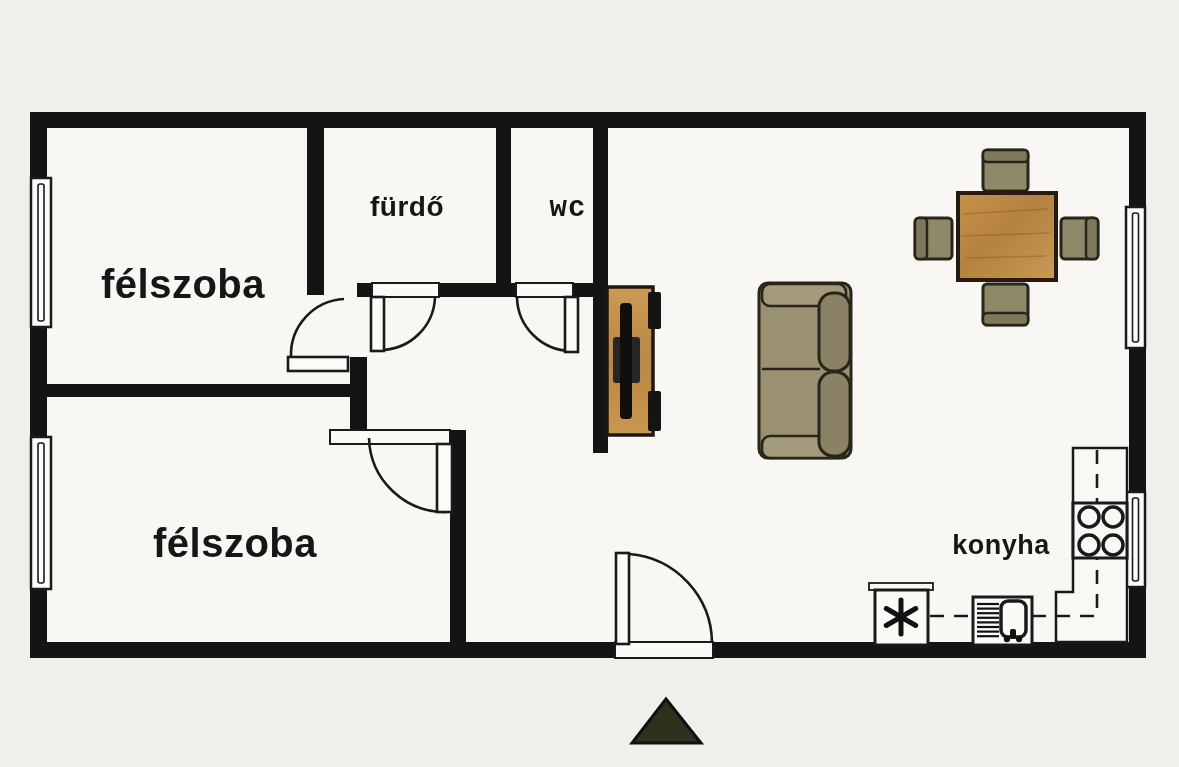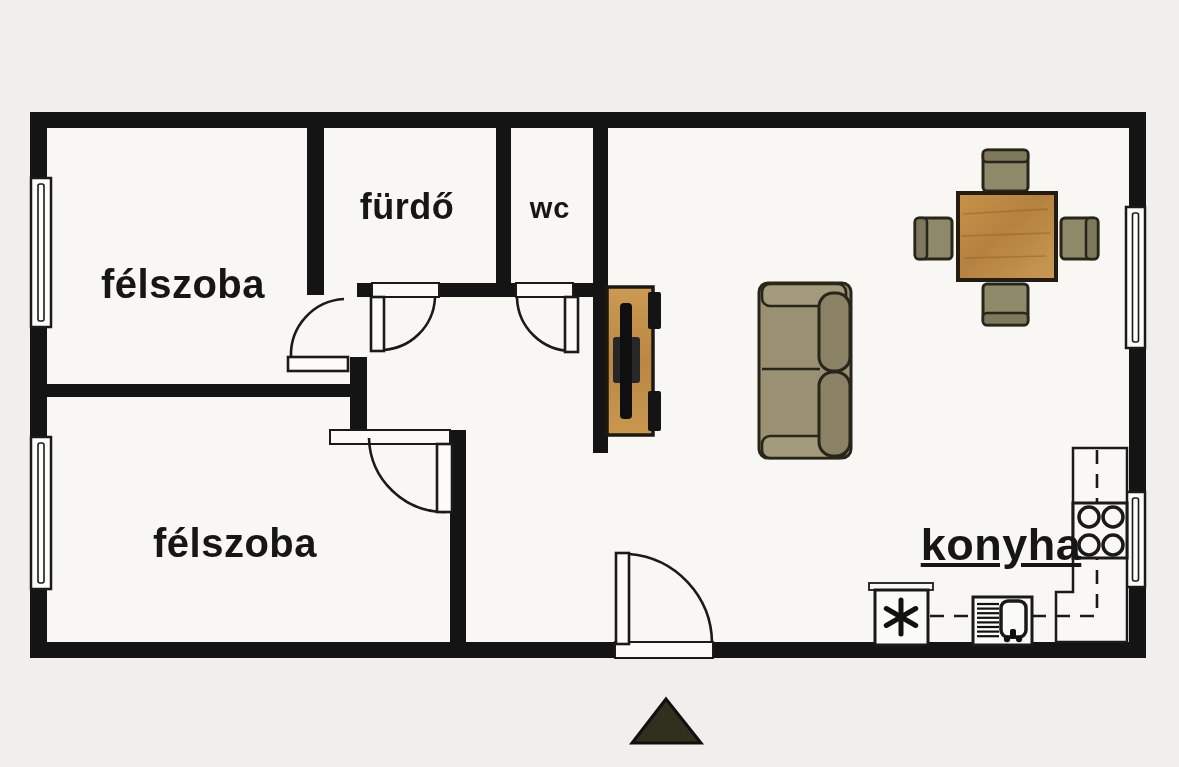--- a/index.html
+++ b/index.html
@@ -7,23 +7,23 @@
     position:relative;width:1179px;height:767px;overflow:hidden;
     background:#f0efeb;
     font-family:"Liberation Sans", sans-serif;
   }
   #plan-svg{position:absolute;left:0;top:0;width:1179px;height:767px;}
   .room-label{
     position:absolute;transform:translate(-50%,-50%);
     font-weight:bold;color:#161616;letter-spacing:.5px;white-space:nowrap;
   }
   .lbl-lg{font-size:40px;}
-  .lbl-md{font-size:36px;}
+  .lbl-md{font-size:28px;}
   .lbl-wc{font-size:29px;letter-spacing:1px;}
-  .lbl-konyha{font-size:45px;text-decoration:underline;}
+  .lbl-konyha{font-size:27px;}
 </style>
 </head>
 <body>
 
 <div id="stage">
   <svg id="plan-svg" viewBox="0 0 1179 767">
     <defs>
       <linearGradient id="woodTable" x1="0" y1="0" x2="1" y2="1">
         <stop offset="0" stop-color="#c79349"></stop>
         <stop offset="0.45" stop-color="#b5813f"></stop>
@@ -130,17 +130,17 @@
         <rect x="565" y="297" width="13" height="55" fill="#fcfbf8" stroke="#1a1a1a" stroke-width="2.6"></rect>
         <path d="M 369,438 A 76,76 0 0 0 446,512" fill="none" stroke="#1a1a1a" stroke-width="2.6"></path>
         <rect x="437" y="444" width="15" height="68" fill="#fcfbf8" stroke="#1a1a1a" stroke-width="2.6"></rect>
         <path d="M 629,554 A 90,90 0 0 1 712,643" fill="none" stroke="#1a1a1a" stroke-width="2.6"></path>
         <rect x="616" y="553" width="13" height="91" fill="#fcfbf8" stroke="#1a1a1a" stroke-width="2.6"></rect>
       </g>
   </svg>
   <div id="labels">
     <div class="room-label lbl-lg" style="left: 183px; top: 284px;">félszoba</div>
     <div class="room-label lbl-md" style="left: 407px; top: 207px;">fürdő</div>
-    <div class="room-label lbl-wc" style="left: 550px; top: 208px;">wc</div>
+    <div class="room-label lbl-wc" style="left: 568px; top: 208px; font-family: Liberation Mono, monospace;">wc</div>
     <div class="room-label lbl-lg" style="left: 235px; top: 543px;">félszoba</div>
     <div class="room-label lbl-konyha" style="left: 1001px; top: 545px;">konyha</div>
   </div>
 </div>
 
 </body></html>

